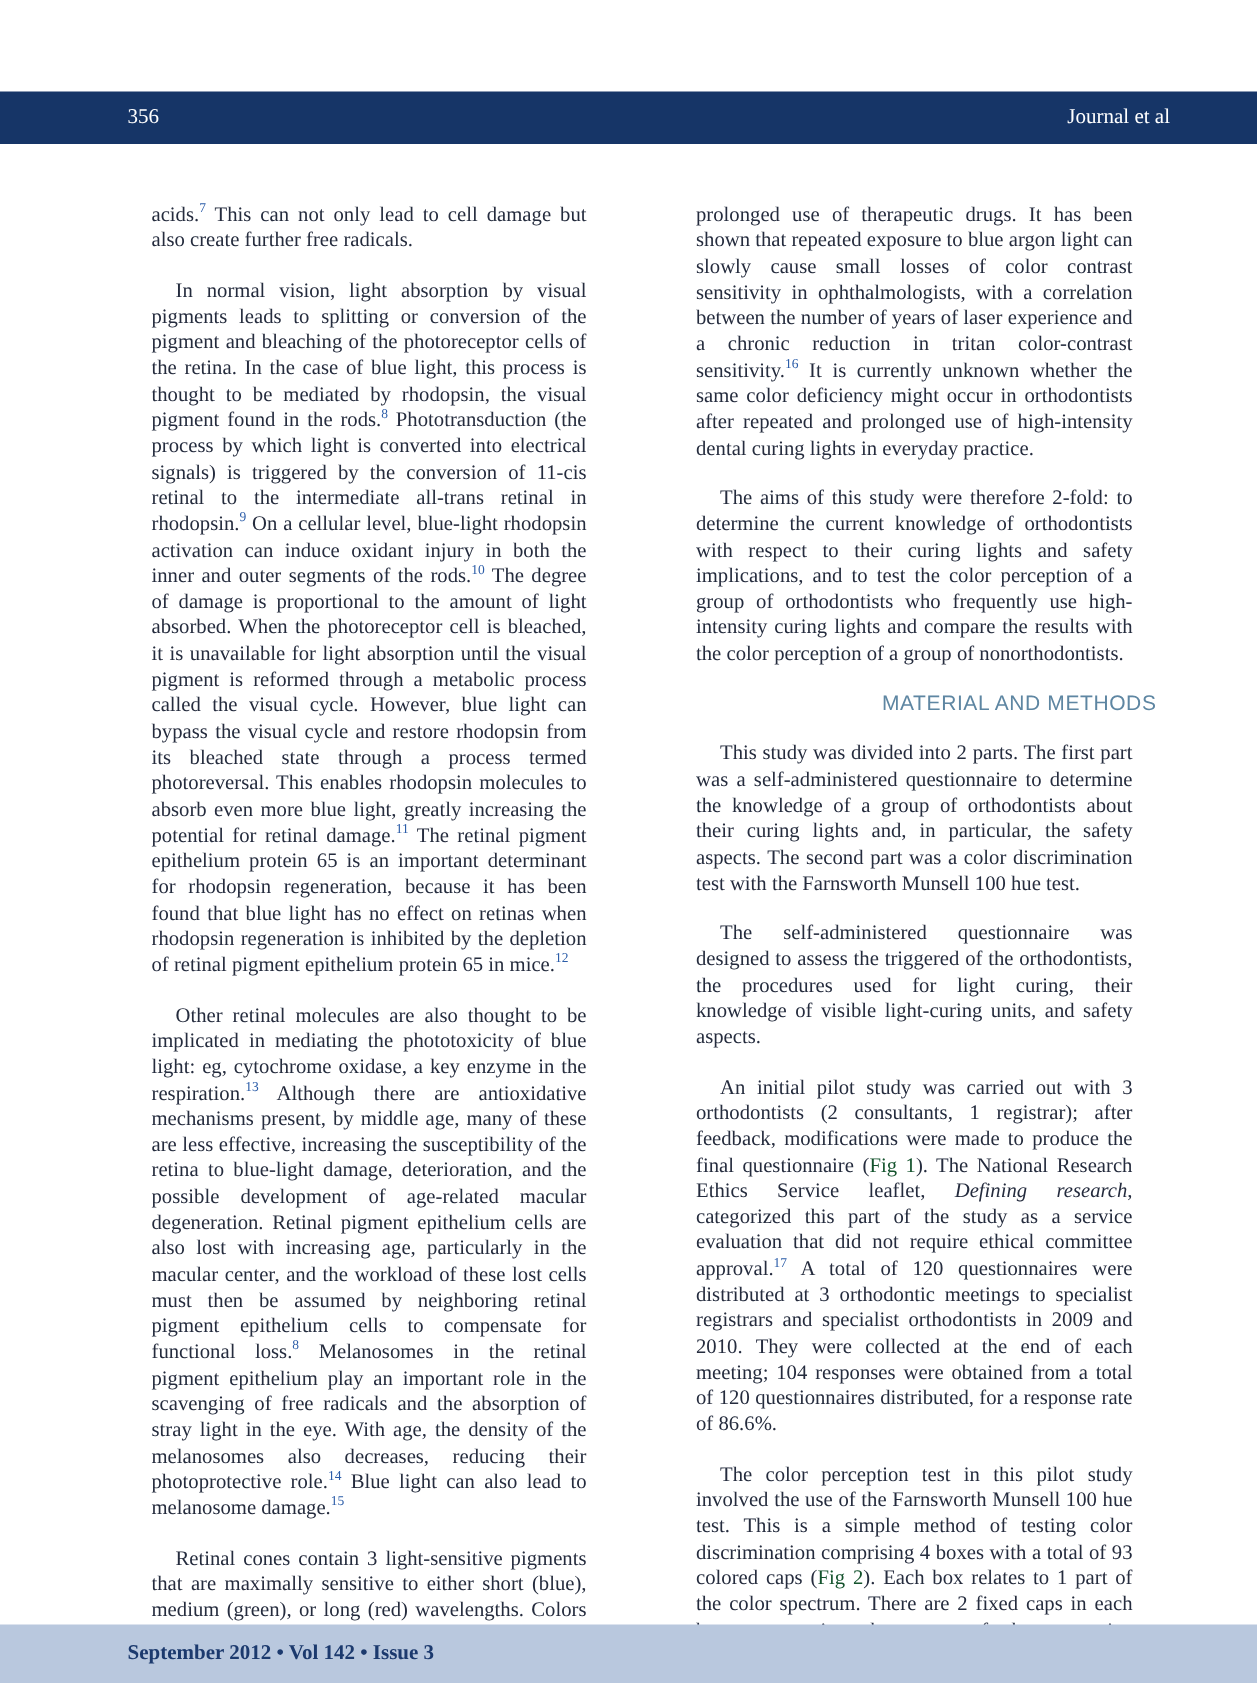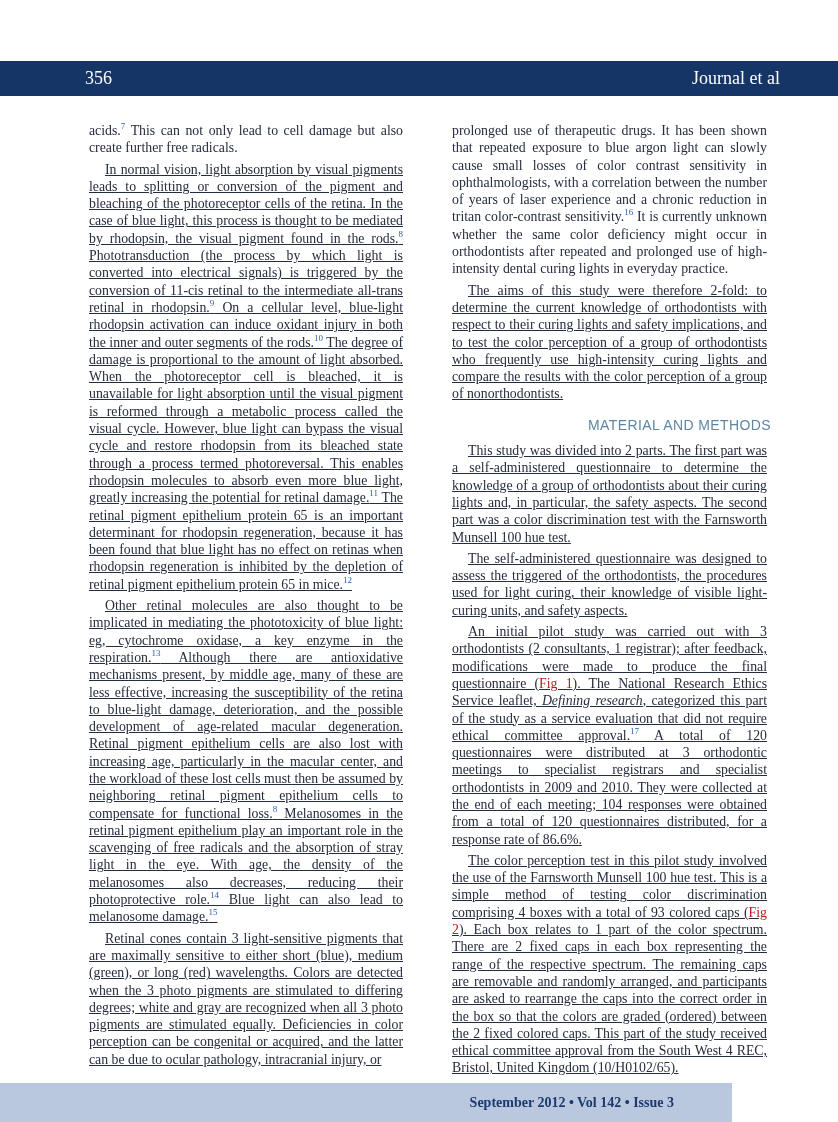--- a/index.html
+++ b/index.html
@@ -11,46 +11,46 @@
     font-family:"Liberation Serif", serif;
     color:#252c3e;
     overflow:hidden;
   }
   
   .header-bar{
     position:absolute;top:61px;left:0;width:838px;height:35px;
     background:#163567;color:#ffffff;
     display:flex;justify-content:space-between;align-items:center;
     box-sizing:border-box;padding:0 58px 0 85px;
-    font-size:18px;
+    font-size:14px;
   }
   
   .footer-bar{
-    position:absolute;left:0;bottom:0;width:732px;height:39px;
+    position:absolute;left:0;bottom:0;width:838px;height:39px;
     background:#b9c8de;color:#1c3a6e;
-    display:flex;justify-content:flex-end;align-items:center;
+    display:flex;justify-content:flex-start;align-items:center;
     box-sizing:border-box;padding:0 58px 0 85px;
     font-size:14px;font-weight:bold;
   }
   
   .col{
     position:absolute;top:118px;
     font-size:13.8px;line-height:17.3px;
     text-align:justify;
     hyphens:auto;-webkit-hyphens:auto;
   }
   .col-left{left:85px;width:322px;}
   .col-right{left:448px;width:323px;}
-  .col p{margin:4px;padding:0;}
-  .col p.indent{text-indent:16px;text-decoration:underline;}
+  .col p{margin:16px;padding:0;}
+  .col p.indent{text-indent:16px;}
   .col sup{
     font-size:9px;line-height:0;vertical-align:super;
     color:#2b5ca8;
   }
-  .col a.figlink{color:#b91c1c;text-decoration:none;cursor:pointer;}
+  .col a.figlink{color:#14532d;text-decoration:none;cursor:pointer;}
   .col em{font-style:italic;}
   .col h2{
     font-family:"Liberation Sans", sans-serif;
     font-weight:400;
     font-size:14px;
     letter-spacing:0.4px;
     color:#5e86a2;
     margin:14px 0 8px 0;
     text-align:right;
   }

